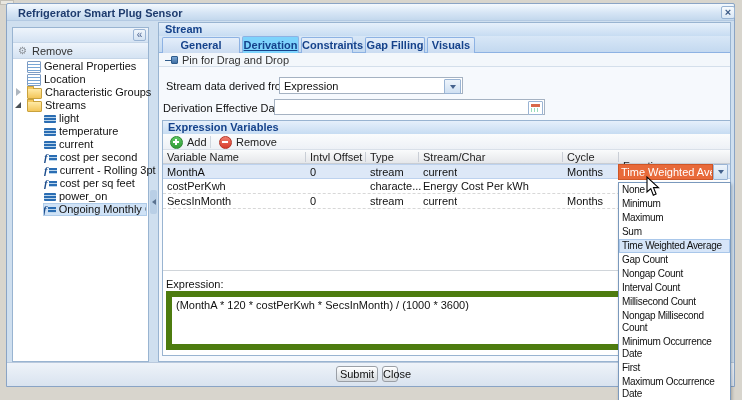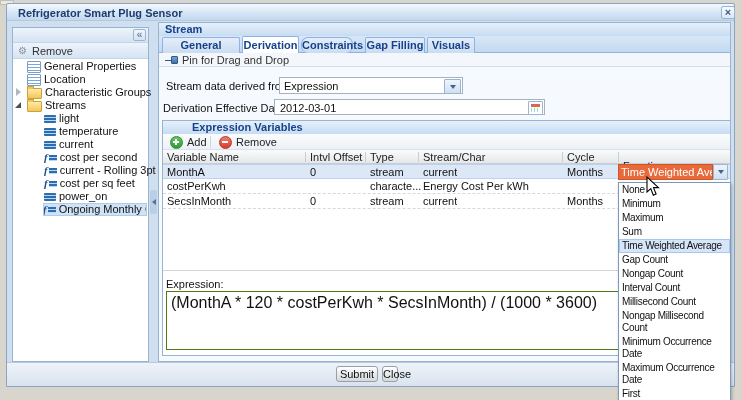--- a/index.html
+++ b/index.html
@@ -27,21 +27,21 @@
   .ico-props{width:12px;height:10px;border:1px solid #7d9cc4;border-radius:1px;background:repeating-linear-gradient(to bottom,#ffffff 0 2px,#79a7d6 2px 3px);}
   .ico-folder{width:13px;height:9px;background:linear-gradient(#ffeaa6,#f3c65a);border:1px solid #c9a23d;border-radius:1px;position:relative;margin-top:2px;}
   .ico-folder::before{content:"";position:absolute;top:-3px;left:-1px;width:5px;height:2px;background:#f3c65a;border:1px solid #c9a23d;border-bottom:none;border-radius:1px 1px 0 0;}
   .ico-stream{width:12px;height:8px;border-radius:1px;background:repeating-linear-gradient(to bottom,#2a6db3 0 2px,#bcd6ec 2px 3px);}
   .ico-fx{display:inline-flex;align-items:center;gap:1px;}
   .ico-fx i{font-family:"Liberation Serif",serif;font-style:italic;font-weight:bold;color:#1c4d8c;font-size:11px;line-height:11px;}
   .ico-fx .bars{width:8px;height:6px;background:repeating-linear-gradient(to bottom,#2a6db3 0 2px,#bcd6ec 2px 3px);}
   .gear{color:#8a8f96;font-size:10px;line-height:10px;}
   
   .tab{border:1px solid #8db2e3;border-bottom:none;border-radius:2px 2px 0 0;text-align:center;font-weight:bold;color:#15428b;line-height:15px;background:linear-gradient(#e4eefa,#cbdcf1);}
-  .tab.active{background:#ffffff;line-height:16px;}
+  .tab.active{background:#7dd3fc;line-height:16px;text-decoration:underline;}
   
   .field{background:#fff;border:1px solid #a5b2c2;}
   .field-text{line-height:14px;white-space:nowrap;overflow:hidden;}
   .trigger{background:linear-gradient(#eef4fb,#cfe0f2);border:1px solid #9ab4d4;display:flex;align-items:center;justify-content:center;border-radius:1px;}
   .tri-down{width:0;height:0;border-left:3px solid transparent;border-right:3px solid transparent;border-top:4px solid #44618d;}
   .cal-btn{background:#fff;border:1px solid #9ab4d4;border-radius:1px;position:relative;}
   .cal-btn::before{content:"";position:absolute;left:2px;top:2px;right:2px;height:3px;background:#d9694a;}
   .cal-btn::after{content:"";position:absolute;left:2px;top:6px;right:2px;bottom:2px;background:repeating-linear-gradient(to right,#9db 0 1px,#fff 1px 3px);}
   .lbl{line-height:14px;color:#111;}
   
@@ -68,21 +68,21 @@
   .dd-item.sel{background:#d6e5f8;outline:1px solid #a9c7ea;outline-offset:-1px;}
   
   .ico-pin{position:relative;width:13px;height:8px;}
   .ico-pin::before{content:"";position:absolute;right:0;top:0;width:7px;height:8px;background:linear-gradient(#7aa6d4,#3f6fa3);border:1px solid #2d5a8a;border-radius:1px;box-sizing:border-box;}
   .ico-pin::after{content:"";position:absolute;left:0;top:4px;width:6px;height:1px;background:#2d5a8a;}
   
   .footer{background:linear-gradient(#eef3f9,#d9e3ef);border-top:1px solid #b9c9dd;}
   .btn{background:linear-gradient(#ffffff,#e3e7ea 60%,#d5d9dd);border:1px solid #9a9fa6;border-radius:3px;text-align:center;line-height:14px;color:#111;}
   .splitter-handle{background:#b9cfe6;border-radius:2px;display:flex;align-items:center;justify-content:center;}
   .tri-left{width:0;height:0;border-top:3px solid transparent;border-bottom:3px solid transparent;border-right:4px solid #5a7290;}
-  textarea.expr{resize:none;font-family:"Liberation Sans",sans-serif;font-size:16px;color:#111;border:1px solid #4d7c0f;background:#fff;padding:2px 4px;outline:none;}
+  textarea.expr{resize:none;font-family:"Liberation Sans",sans-serif;font-size:11px;color:#111;border:6px solid #4d7c0f;background:#fff;padding:2px 4px;outline:none;}
 </style>
 </head>
 <body>
 
 <div class="stage">
 
   <div class="abs" style="left:0;top:0;width:14px;height:5px;background:#e9e7e0;border:1px solid #c2bfb6;"></div>
 
   <div class="abs win" style="left:6px;top:3px;width:729px;height:384px;"></div>
   <div class="abs titlebar" style="left:7px;top:4px;width:727px;height:17px;"></div>
@@ -165,45 +165,44 @@
   </div>
 
   <div class="abs rpanel-frame" style="left:158px;top:22px;width:573px;height:340px;"></div>
   <div class="abs hdr-grad" style="left:159px;top:23px;width:571px;height:13px;"></div>
   <div class="abs hdr-text" style="left:165px;top:23px;">Stream</div>
 
   <div class="abs" style="left:159px;top:36px;width:571px;height:17px;background:linear-gradient(#d8e7f7,#c2d8ef);"></div>
   <div class="abs" style="left:159px;top:52px;width:571px;height:1px;background:#8db2e3;"></div>
   <div class="abs tab" style="left:162px;top:37px;width:78px;height:16px;">General Properties</div>
   <div class="abs tab active" style="left:242px;top:36px;width:57px;height:17px;z-index:2;">Derivation</div>
-  <div class="abs tab" style="left:301px;top:37px;width:52px;height:16px;border-radius:7px;">Constraints</div>
+  <div class="abs tab" style="left:301px;top:37px;width:52px;height:16px;">Constraints</div>
   <div class="abs tab" style="left:365px;top:37px;width:60px;height:16px;">Gap Filling</div>
   <div class="abs tab" style="left:427px;top:37px;width:48px;height:16px;">Visuals</div>
 
   <div class="abs" style="left:159px;top:53px;width:571px;height:14px;background:#f3f7fb;border-bottom:1px solid #d4dfeb;"></div>
   <div class="abs ico-pin" style="left:165px;top:56px;"></div>
   <div class="abs" style="left:182px;top:53px;line-height:14px;color:#333;">Pin for Drag and Drop</div>
 
   <div class="abs lbl" style="left:166px;top:79px;">Stream data derived from:</div>
   <div class="abs field" style="left:279px;top:77px;width:184px;height:17px;">
     <span class="field-text" style="position:absolute;left:4px;top:1px;right:18px;">Expression</span>
     <span class="trigger" style="position:absolute;right:1px;top:1px;width:15px;height:13px;">
         <span class="tri-down"></span>
       </span>
   </div>
 
   <div class="abs lbl" style="left:163px;top:101px;">Derivation Effective Date:</div>
   <div class="abs field" style="left:274px;top:99px;width:271px;height:16px;">
-    <span class="field-text" style="position:absolute;left:5px;top:1px;right:18px;">2012-03-01</span>
     <span class="cal-btn" style="position:absolute;right:1px;top:1px;width:13px;height:12px;"></span>
   </div>
 
   <div class="abs panel-frame" style="left:162px;top:120px;width:569px;height:236px;"></div>
   <div class="abs hdr-grad" style="left:163px;top:121px;width:567px;height:13px;"></div>
-  <div class="abs hdr-text" style="left:168px;top:121px;margin-left:24px;">Expression Variables</div>
+  <div class="abs hdr-text" style="left:168px;top:121px;">Expression Variables</div>
 
   <div class="abs toolbar" style="left:163px;top:134px;width:567px;height:16px;"></div>
   <div class="abs tbtn" style="left:170px;top:134px;height:16px;">
     <span class="ico-add"></span>
     <span>Add</span>
   </div>
   <div class="abs vsep" style="left:210px;top:136px;height:12px;"></div>
   <div class="abs tbtn" style="left:219px;top:134px;height:16px;">
     <span class="ico-remove"></span>
     <span>Remove</span>
@@ -260,22 +259,22 @@
     <div class="dd-item">Minimum</div>
     <div class="dd-item">Maximum</div>
     <div class="dd-item">Sum</div>
     <div class="dd-item sel">Time Weighted Average</div>
     <div class="dd-item">Gap Count</div>
     <div class="dd-item">Nongap Count</div>
     <div class="dd-item">Interval Count</div>
     <div class="dd-item">Millisecond Count</div>
     <div class="dd-item">Nongap Millisecond Count</div>
     <div class="dd-item">Minimum Occurrence Date</div>
+    <div class="dd-item">First</div>
     <div class="dd-item">Maximum Occurrence Date</div>
-    <div class="dd-item">First</div>
 
   </div>
 
   <svg class="abs" style="left:646px;top:176px;z-index:60;" width="14" height="21" viewBox="0 0 14 21">
     <path d="M1 1 L1 16 L4.8 12.6 L7.3 19.2 L10.1 18 L7.5 11.6 L12.5 11.6 Z" fill="#ffffff" stroke="#000000" stroke-width="1.1"></path>
   </svg>
 
 </div>
 
 </body></html>

